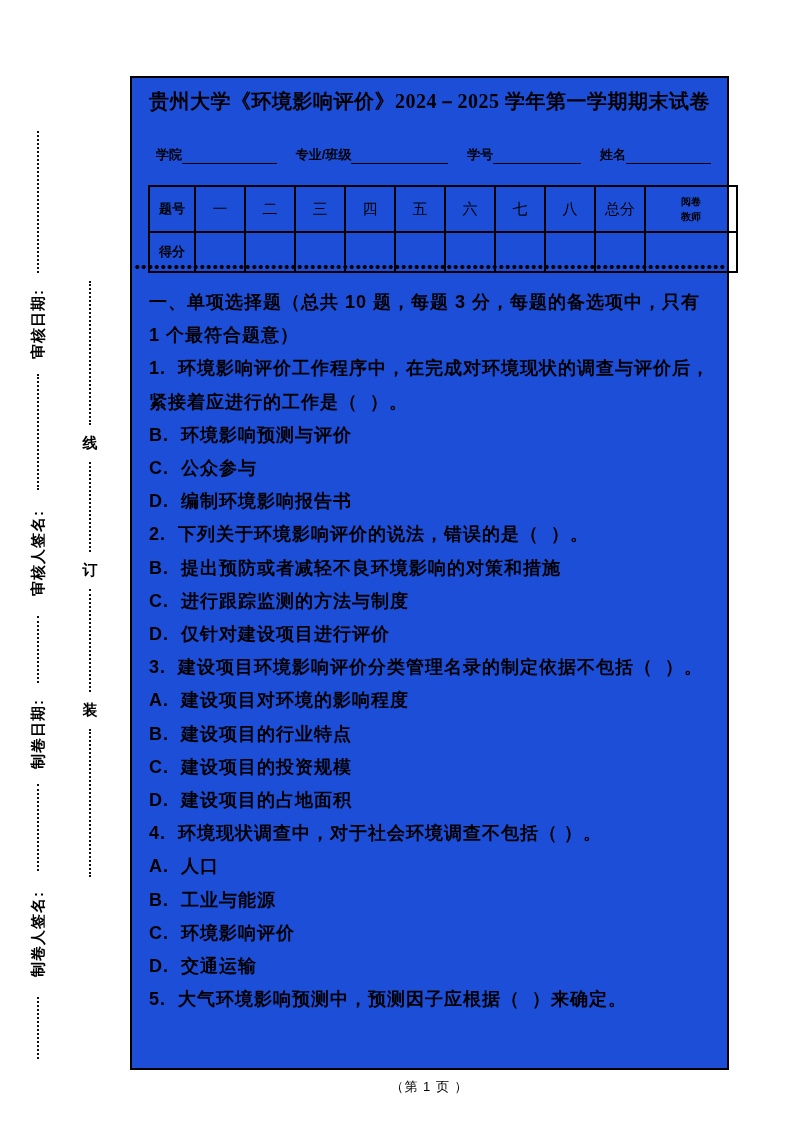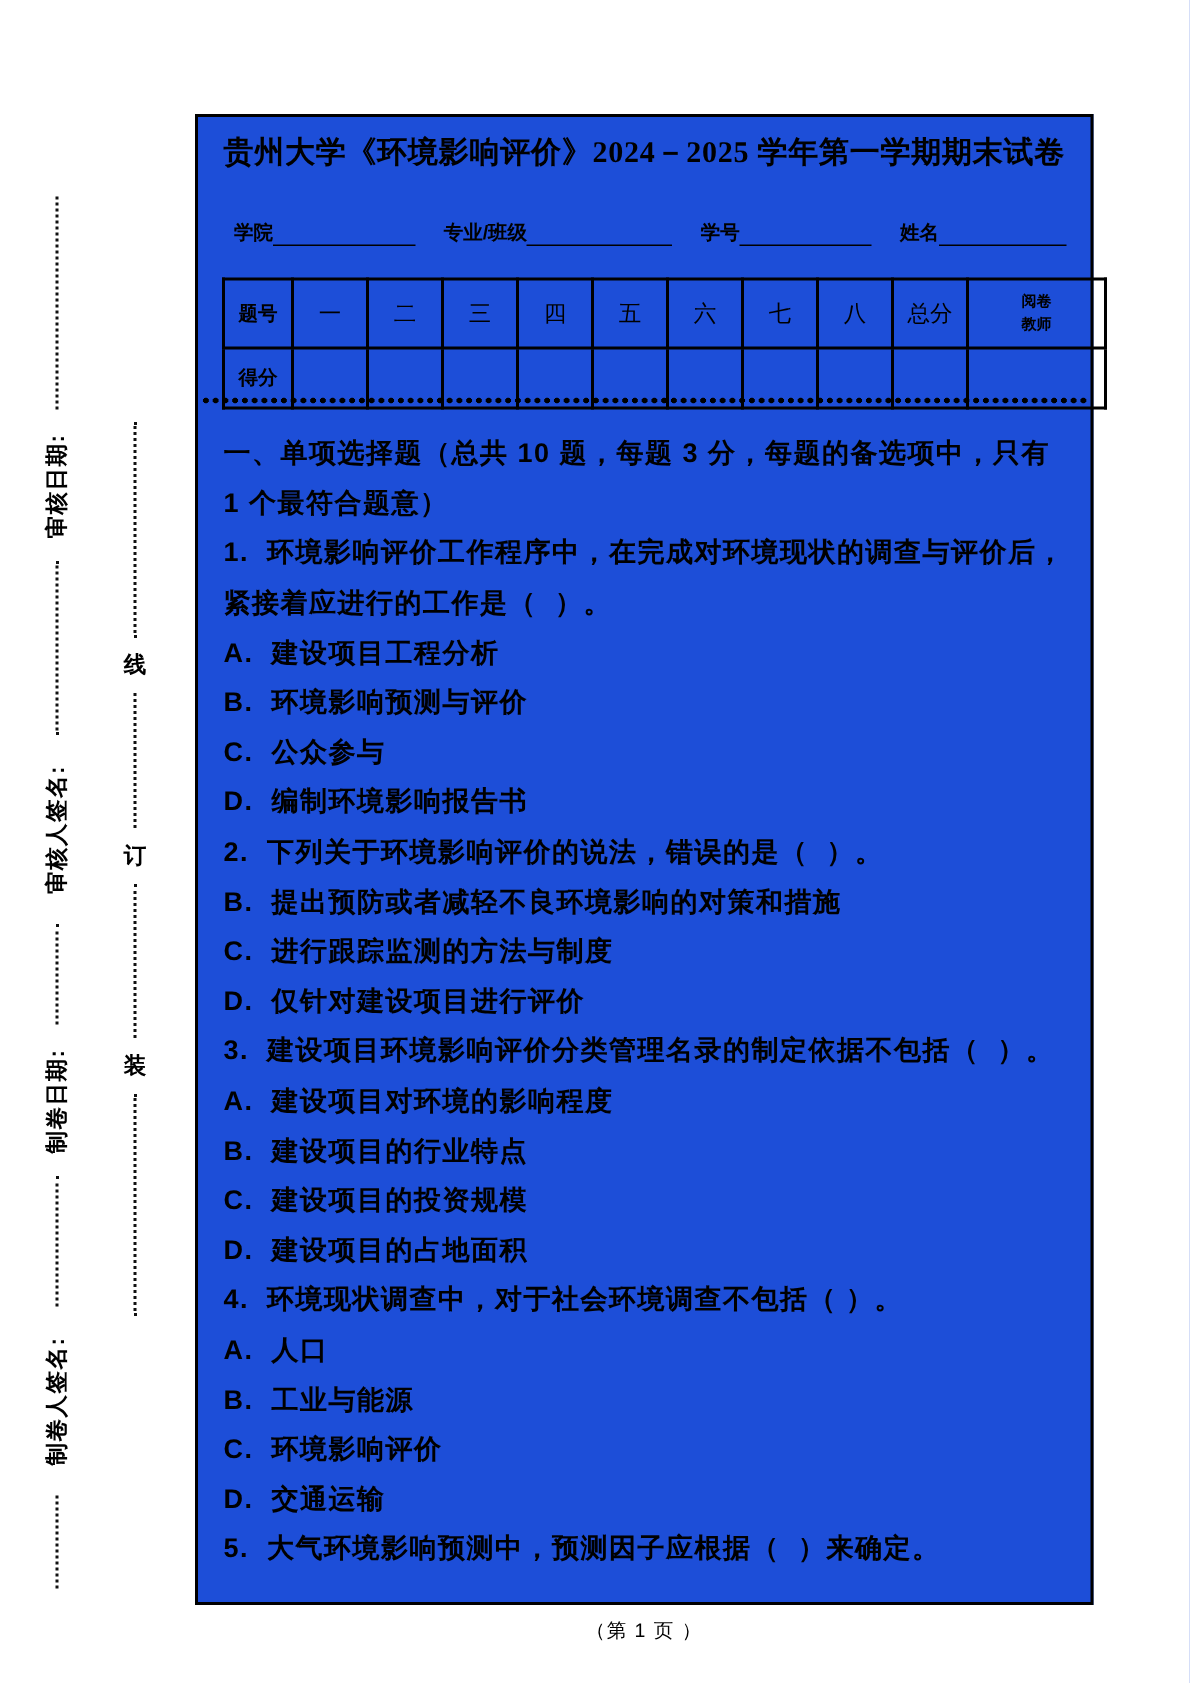--- a/index.html
+++ b/index.html
@@ -190,21 +190,20 @@
       </tr>
     </tbody>
       </table>
 
     <div class="dotted-sep"></div>
 
     <div class="paper-body">
       <p class="heading">一、单项选择题（总共 10 题，每题 3 分，每题的备选项中，只有 1 个最符合题意）</p>
 
       <p>1.  环境影响评价工作程序中，在完成对环境现状的调查与评价后，紧接着应进行的工作是（  ）。</p>
-      <p>A.  建设项目工程分析</p>
       <p>B.  环境影响预测与评价</p>
       <p>C.  公众参与</p>
       <p>D.  编制环境影响报告书</p>
 
       <p>2.  下列关于环境影响评价的说法，错误的是（  ）。</p>
       <p>B.  提出预防或者减轻不良环境影响的对策和措施</p>
       <p>C.  进行跟踪监测的方法与制度</p>
       <p>D.  仅针对建设项目进行评价</p>
 
       <p>3.  建设项目环境影响评价分类管理名录的制定依据不包括（  ）。</p>

